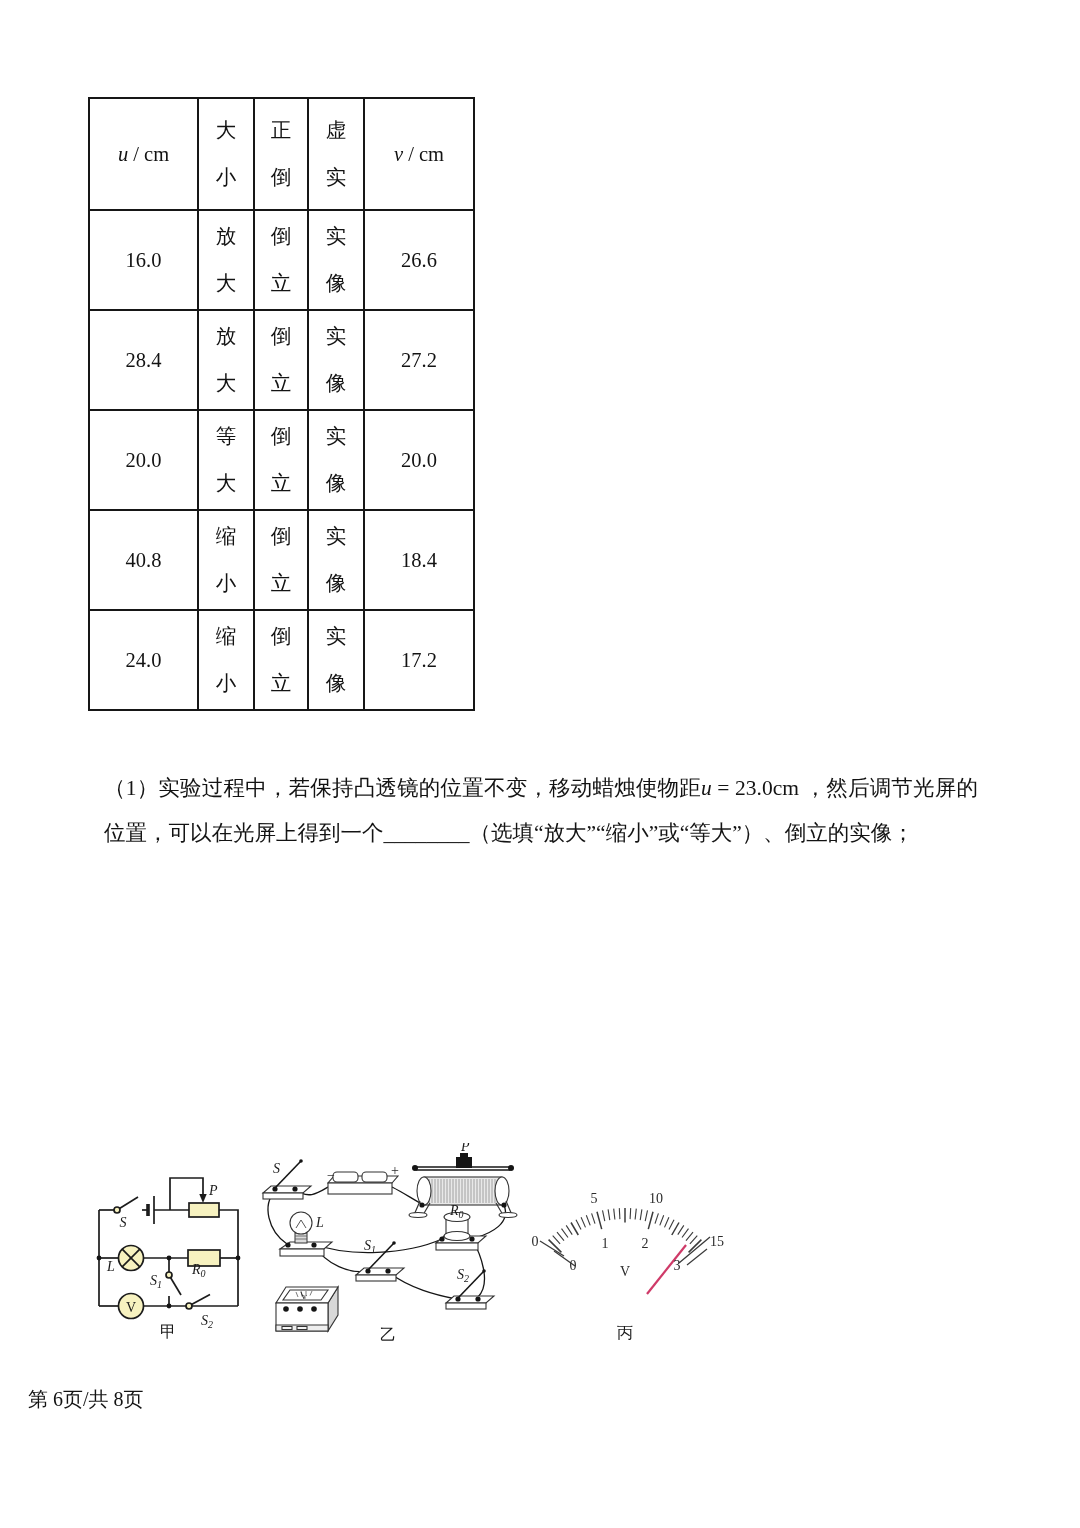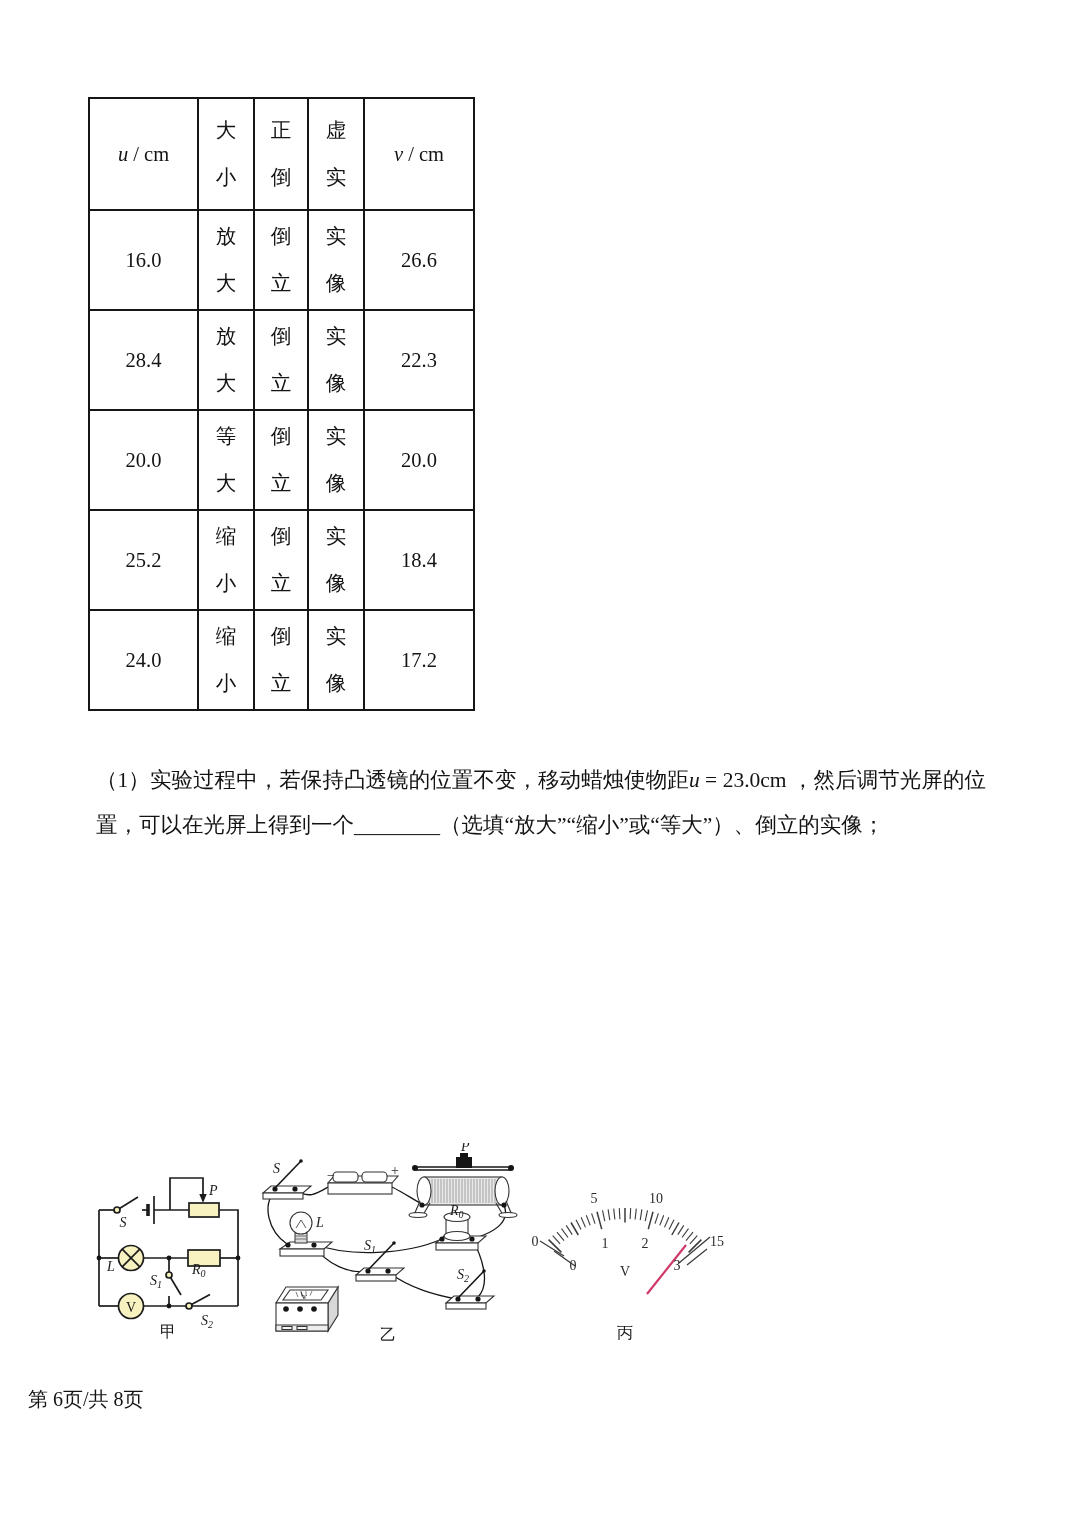--- a/index.html
+++ b/index.html
@@ -9,21 +9,21 @@
   table.data{position:absolute;left:88px;top:97px;border-collapse:collapse;table-layout:fixed;}
   table.data td{border:2px solid #161616;text-align:center;vertical-align:middle;
                 font-size:20.5px;padding:0;}
   .stack{white-space:pre-line;line-height:47px;}
   .hrow{height:112px;}
   .drow{height:100px;}
   .it{font-style:italic;}
   
   .textblock{position:absolute;left:88px;top:750px;width:906px;font-size:21.5px;
              line-height:45px;text-align:justify;text-justify:inter-ideograph;}
-  .textblock p{margin:8px;}
+  .textblock p{margin:16px;}
   
   .fig{position:absolute;}
   svg text{font-family:"Liberation Serif","DejaVu Serif",serif;}
   .lbl{font-style:italic;font-size:14px;fill:#191919;}
   .sub{font-style:italic;font-size:10px;fill:#191919;}
   .cap{font-size:16px;fill:#191919;font-style:normal;}
   .num{font-size:14px;fill:#2b2b2b;font-style:normal;}
   .wire{stroke:#1c1c1c;stroke-width:1.7;fill:none;}
   .wire2{stroke:#161616;stroke-width:1.3;fill:none;}
   .comp{fill:#f7f2c0;stroke:#1c1c1c;stroke-width:1.7;}
@@ -67,34 +67,34 @@
       <td>26.6</td>
     </tr>
     <tr class="drow">
       <td>28.4</td>
       <td class="stack">放
 大</td>
       <td class="stack">倒
 立</td>
       <td class="stack">实
 像</td>
-      <td>22.3</td>
+      <td>27.2</td>
     </tr>
     <tr class="drow">
       <td>20.0</td>
       <td class="stack">等
 大</td>
       <td class="stack">倒
 立</td>
       <td class="stack">实
 像</td>
       <td>20.0</td>
     </tr>
     <tr class="drow">
-      <td>25.2</td>
+      <td>40.8</td>
       <td class="stack">缩
 小</td>
       <td class="stack">倒
 立</td>
       <td class="stack">实
 像</td>
       <td>18.4</td>
     </tr>
     <tr class="drow">
       <td>24.0</td>

